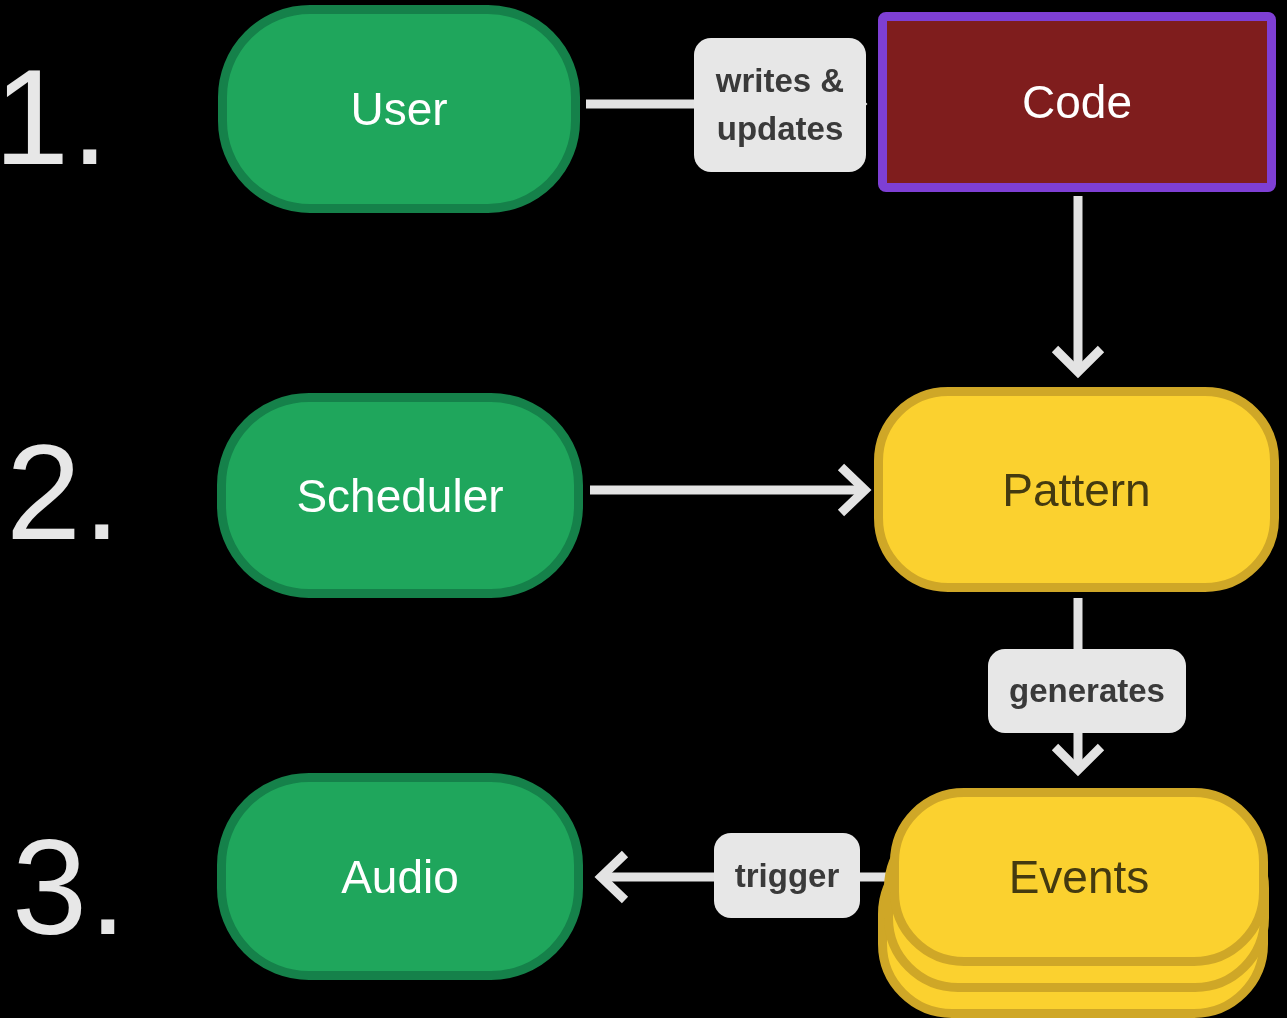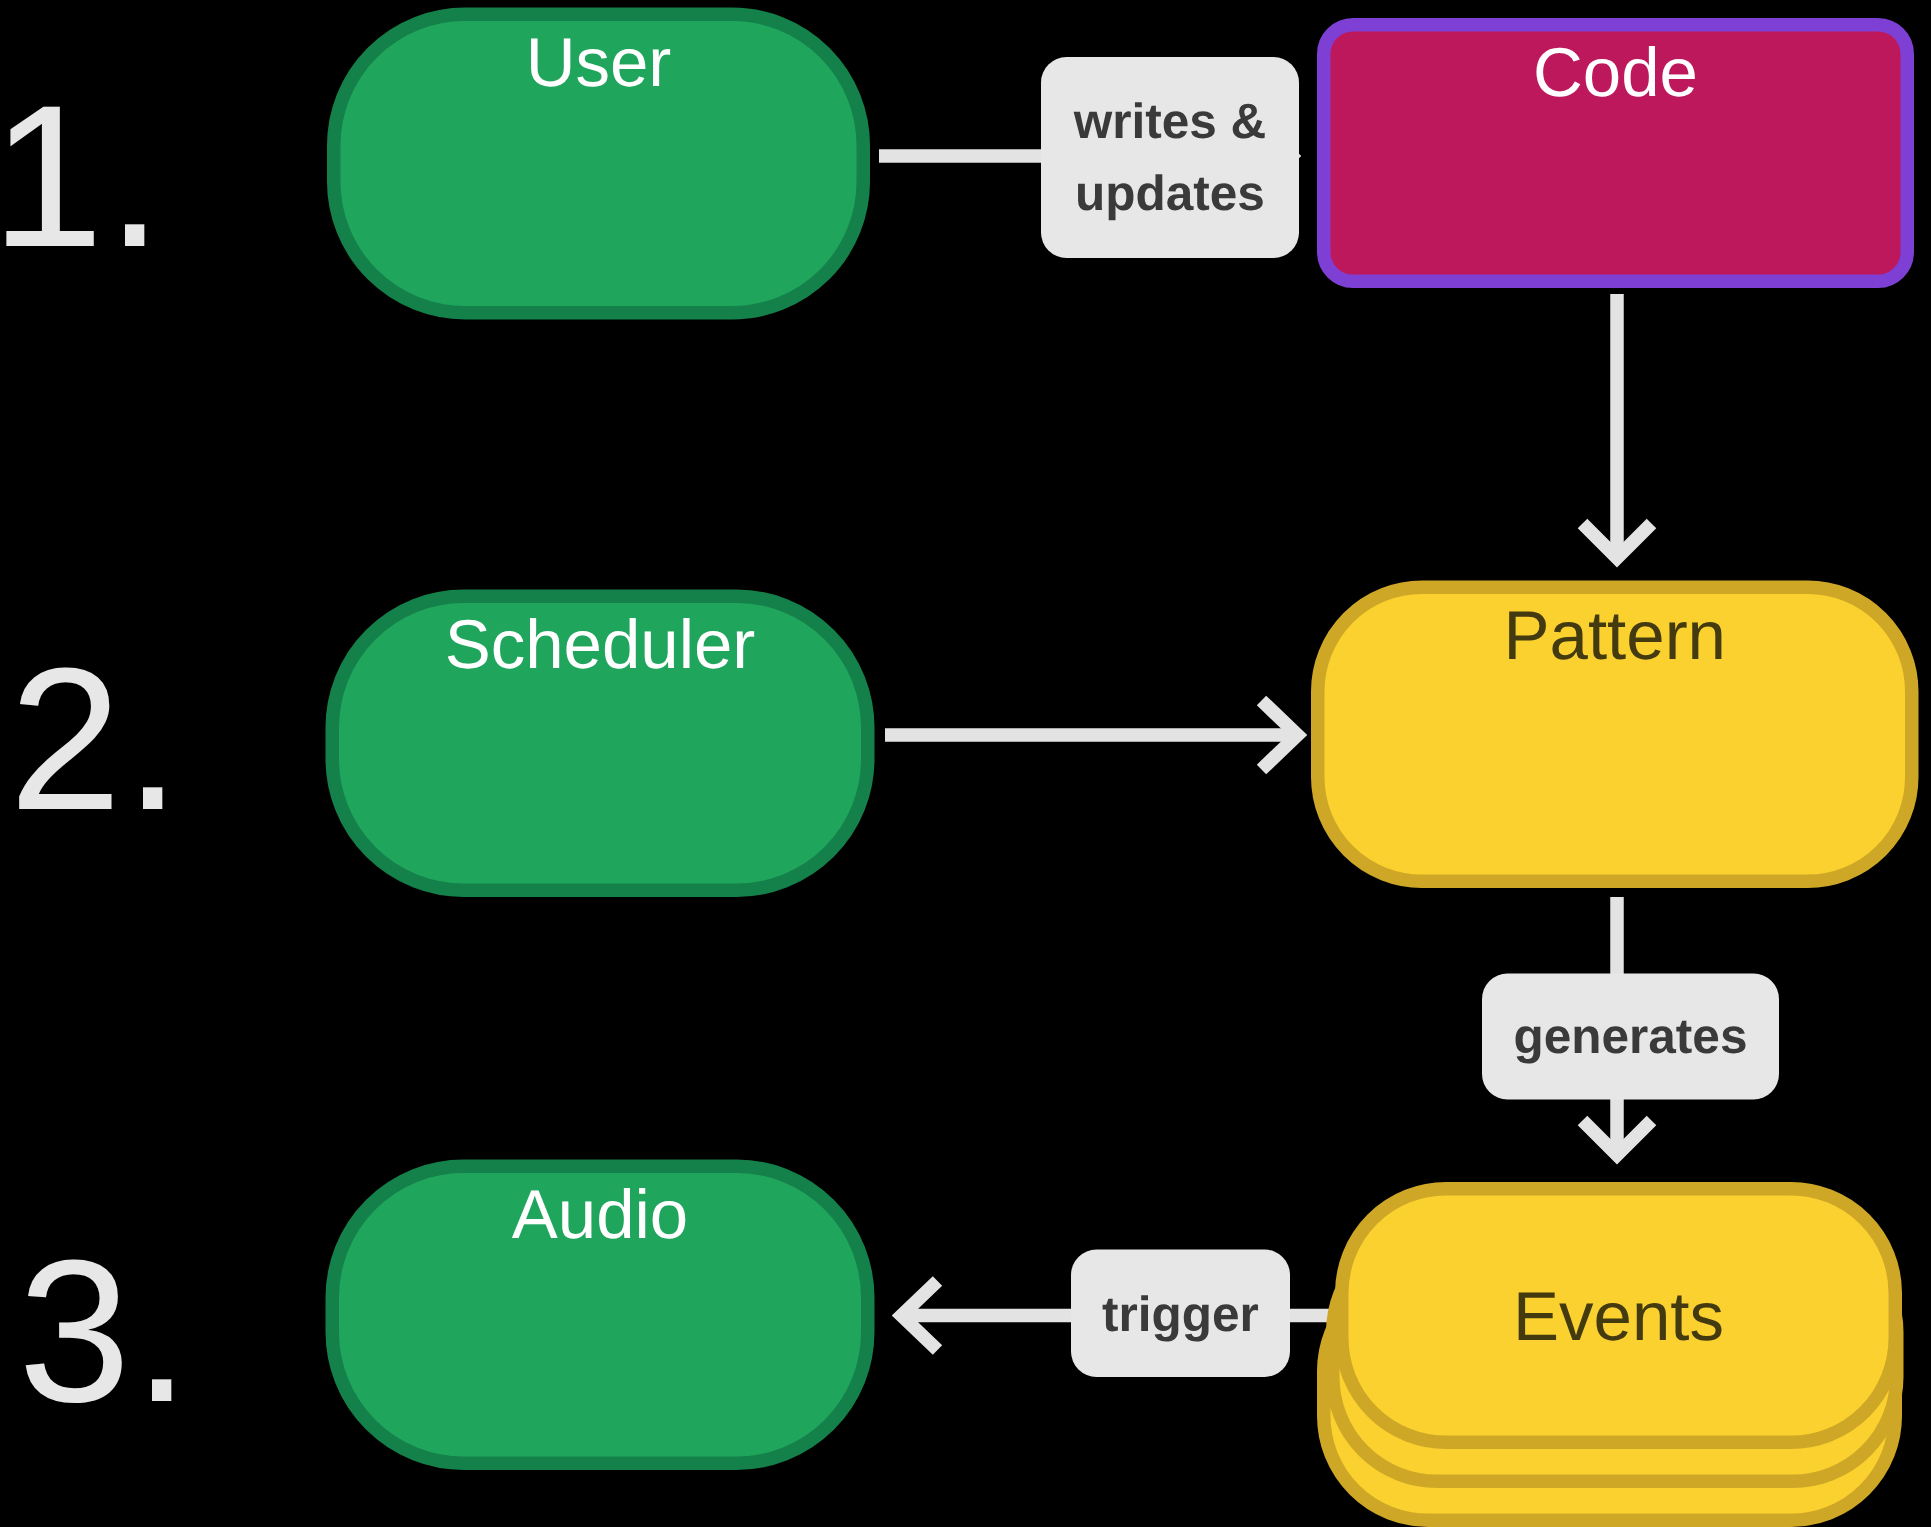--- a/index.html
+++ b/index.html
@@ -19,37 +19,38 @@
     position: absolute;
     color: #e7e7e7;
     font-size: 135px;
     line-height: 1;
     font-weight: 400;
     letter-spacing: 2px;
   }
   .node {
     position: absolute;
     display: flex;
+    align-items: center;
     justify-content: center;
     box-sizing: border-box;
   }
   .node-label {
     font-size: 46px;
     font-weight: 400;
   }
   .node-green {
     background: #1fa65c;
     border: 9px solid #15814a;
     border-radius: 92px;
     color: #ffffff;
   }
   .node-purple {
-    background: #be185d;
+    background: #7f1d1d;
     border: 9px solid #7e3fd4;
-    border-radius: 24px;
+    border-radius: 8px;
     color: #ffffff;
   }
   .node-yellow {
     background: #fbd12f;
     border: 9px solid #cfa727;
     border-radius: 74px;
     color: #443a10;
   }
   .events-stack {
     position: absolute;

